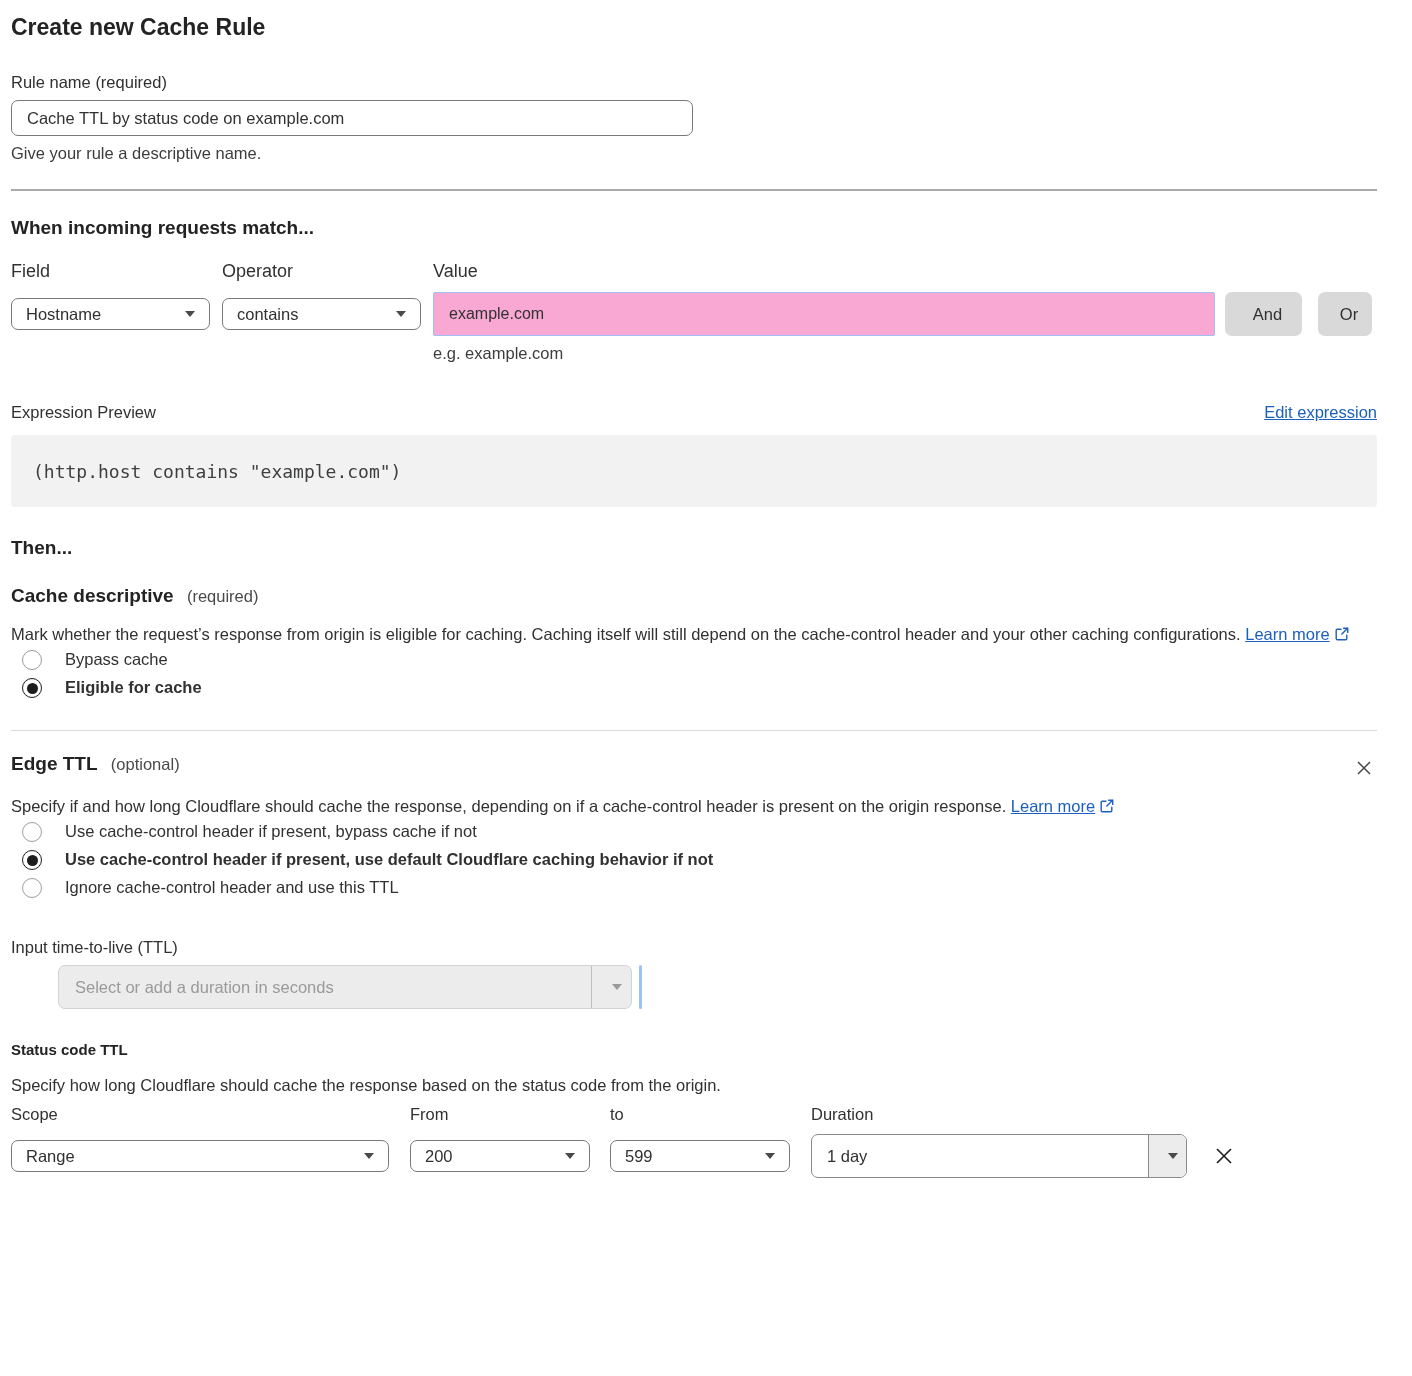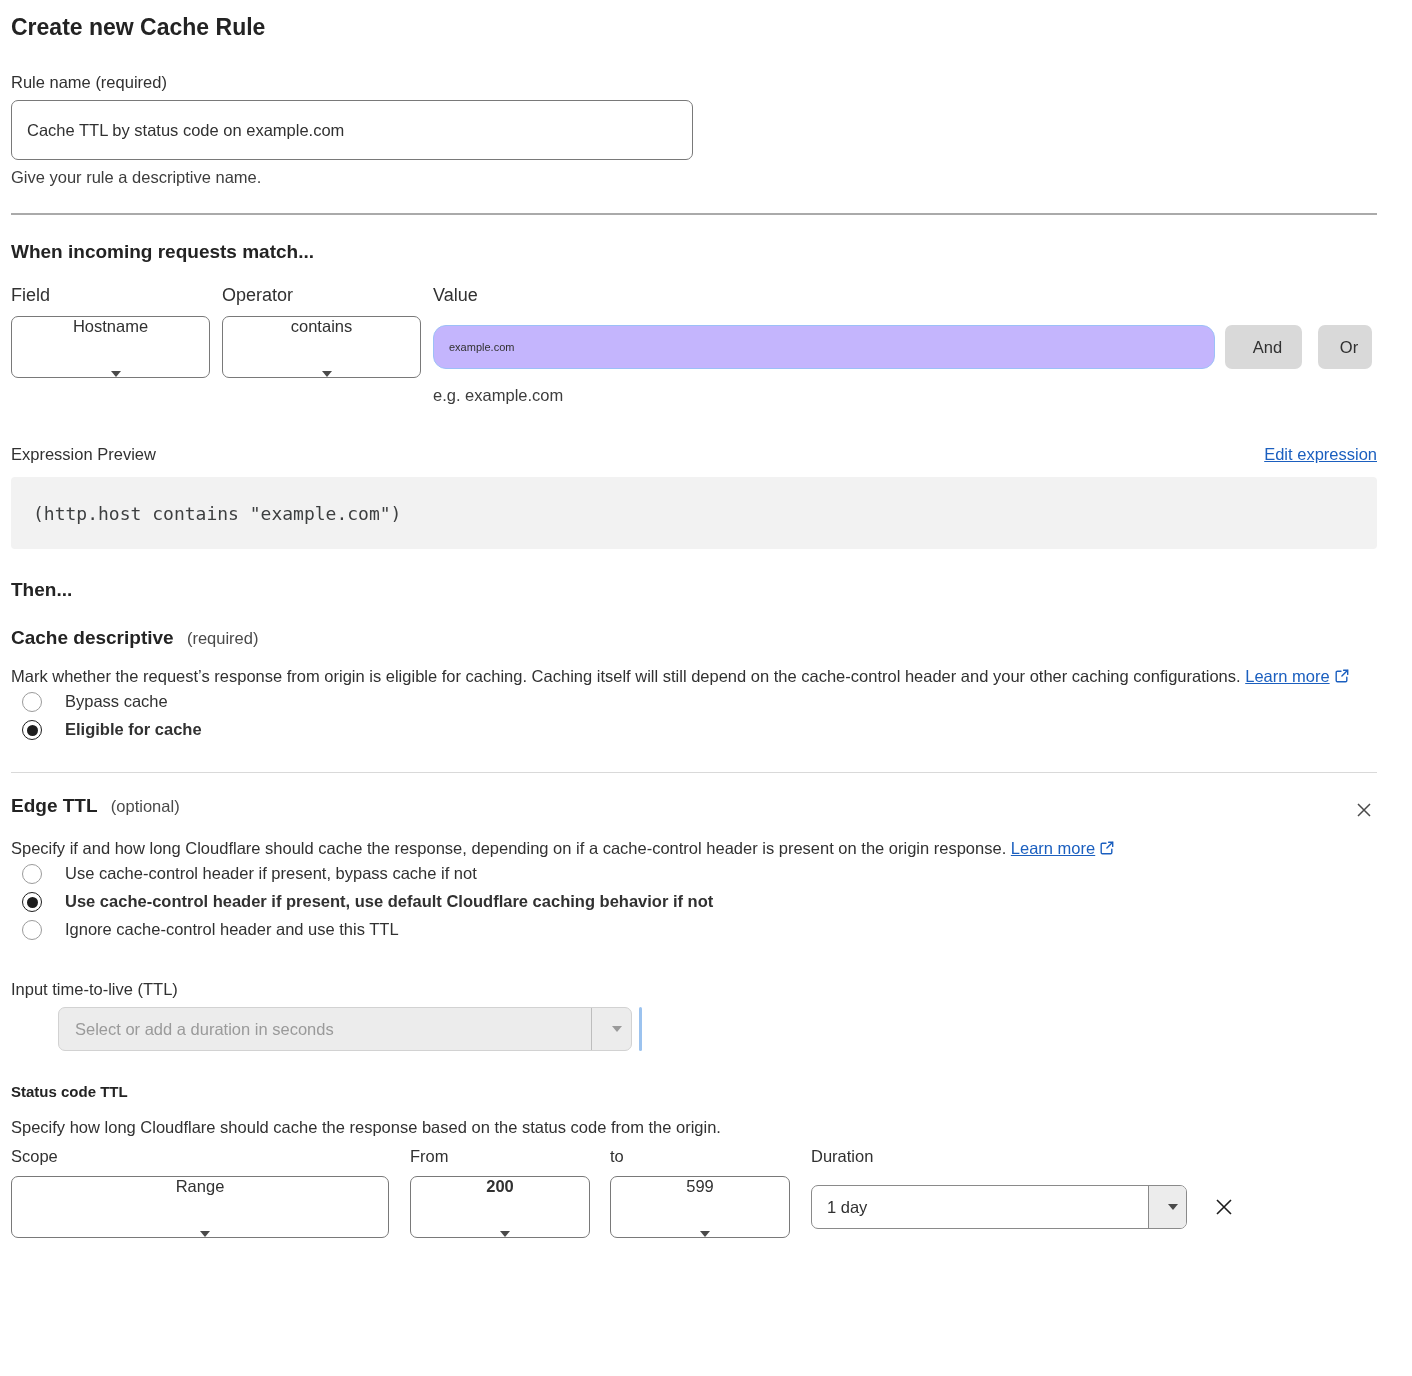--- a/index.html
+++ b/index.html
@@ -8,50 +8,50 @@
     font-family: "Liberation Sans", "DejaVu Sans", sans-serif;
     color:#313131;
     width:1412px;
   }
   .page { padding: 12px 35px 30px 11px; width:1412px; }
 
   h1.page-title { font-size:23px; font-weight:bold; color:#232323; margin-top:2px; }
 
   .field-label { font-size:16.5px; color:#313131; margin-top:32px; }
   .text-input {
-    display:block; width:682px; height:60px; margin-top:8px;
+    display:block; width:682px; height:36px; margin-top:8px;
     border:1px solid #797979; border-radius:7px; padding:0 15px;
     font-size:16.5px; color:#313131; font-family:inherit; background:#fff; outline:none;
   }
   .hint { font-size:16.5px; color:#3d3d3d; margin-top:8px; }
 
   hr.divider-strong { border:none; border-top:2px solid #aaaaaa; margin-top:26px; }
   hr.divider-light  { border:none; border-top:1px solid #d9d9d9; margin-top:24px; }
 
   h2.section-heading { font-size:19px; font-weight:bold; margin-top:26px; color:#232323; }
 
   .match-labels { display:flex; margin-top:22px; font-size:18px; }
   .match-labels .l-field    { width:211px; }
   .match-labels .l-operator { width:211px; }
   .match-labels .l-value    { flex:1; }
 
   .match-controls { display:flex; margin-top:10px; align-items:center; }
   .select {
-    height:62px; border:1px solid #797979; border-radius:7px; background:#fff;
+    height:32px; border:1px solid #797979; border-radius:7px; background:#fff;
     display:flex; align-items:center; justify-content:space-between;
-    padding:0 14px; font-size:16.5px; color:#313131; cursor:pointer;flex-direction:column;
+    padding:0 14px; font-size:16.5px; color:#313131; cursor:pointer;
   }
   .caret { width:0; height:0; border-left:5.5px solid transparent; border-right:5.5px solid transparent; border-top:6.5px solid #4a4a4a; margin-left:10px; flex:none; }
   .caret.gray { border-top-color:#9a9a9a; }
 
   .sel-field    { width:199px; margin-right:12px; }
   .sel-operator { width:199px; margin-right:12px; }
   .value-input {
-    width:782px; height:44px; border:1px solid #9cc0f7; border-radius:13px;
-    background:#c4b5fd; padding:0 15px; font-size:11px; color:#313131;
+    width:782px; height:44px; border:1px solid #9cc0f7; border-radius:2px;
+    background:#f9a8d4; padding:0 15px; font-size:16px; color:#313131;
     font-family:inherit; outline:none;
   }
   .btn-gray {
     height:44px; background:#d9d9d9; border:none; border-radius:7px;
     font-size:16.5px; color:#313131; font-family:inherit; cursor:pointer;padding-left:8px;
   }
   .btn-and { width:77px; margin-left:10px; }
   .btn-or  { width:54px; margin-left:16px; }
   .value-hint { margin-left:422px; margin-top:8px; font-size:16.5px; color:#3d3d3d; }
 
@@ -106,21 +106,21 @@
   p.status-desc { margin-top:18px; font-size:16.5px; color:#313131; }
 
   .status-labels { display:flex; margin-top:10px; font-size:16.5px; }
   .status-labels .l-scope { width:399px; }
   .status-labels .l-from  { width:200px; }
   .status-labels .l-to    { width:201px; }
   .status-labels .l-duration { flex:1; }
 
   .status-controls { display:flex; align-items:center; margin-top:10px; }
   .sel-scope { width:378px; margin-right:21px; }
-  .sel-from  { width:180px; margin-right:20px;font-weight:bold; }
+  .sel-from  { width:180px; margin-right:20px; }
   .sel-to    { width:180px; margin-right:21px; }
   .combo {
     width:376px; height:44px; border:1px solid #8a8a8a; border-radius:7px;
     display:flex; align-items:stretch; overflow:hidden; background:#fff; cursor:pointer;gap:39px;
   }
   .combo .combo-value { flex:1; display:flex; align-items:center; padding:0 15px; font-size:16.5px; color:#313131; }
   .combo .combo-caret {
     width:38px; border-left:1px solid #8a8a8a; background:#ececec;
     display:flex; align-items:center; justify-content:center;
   }

